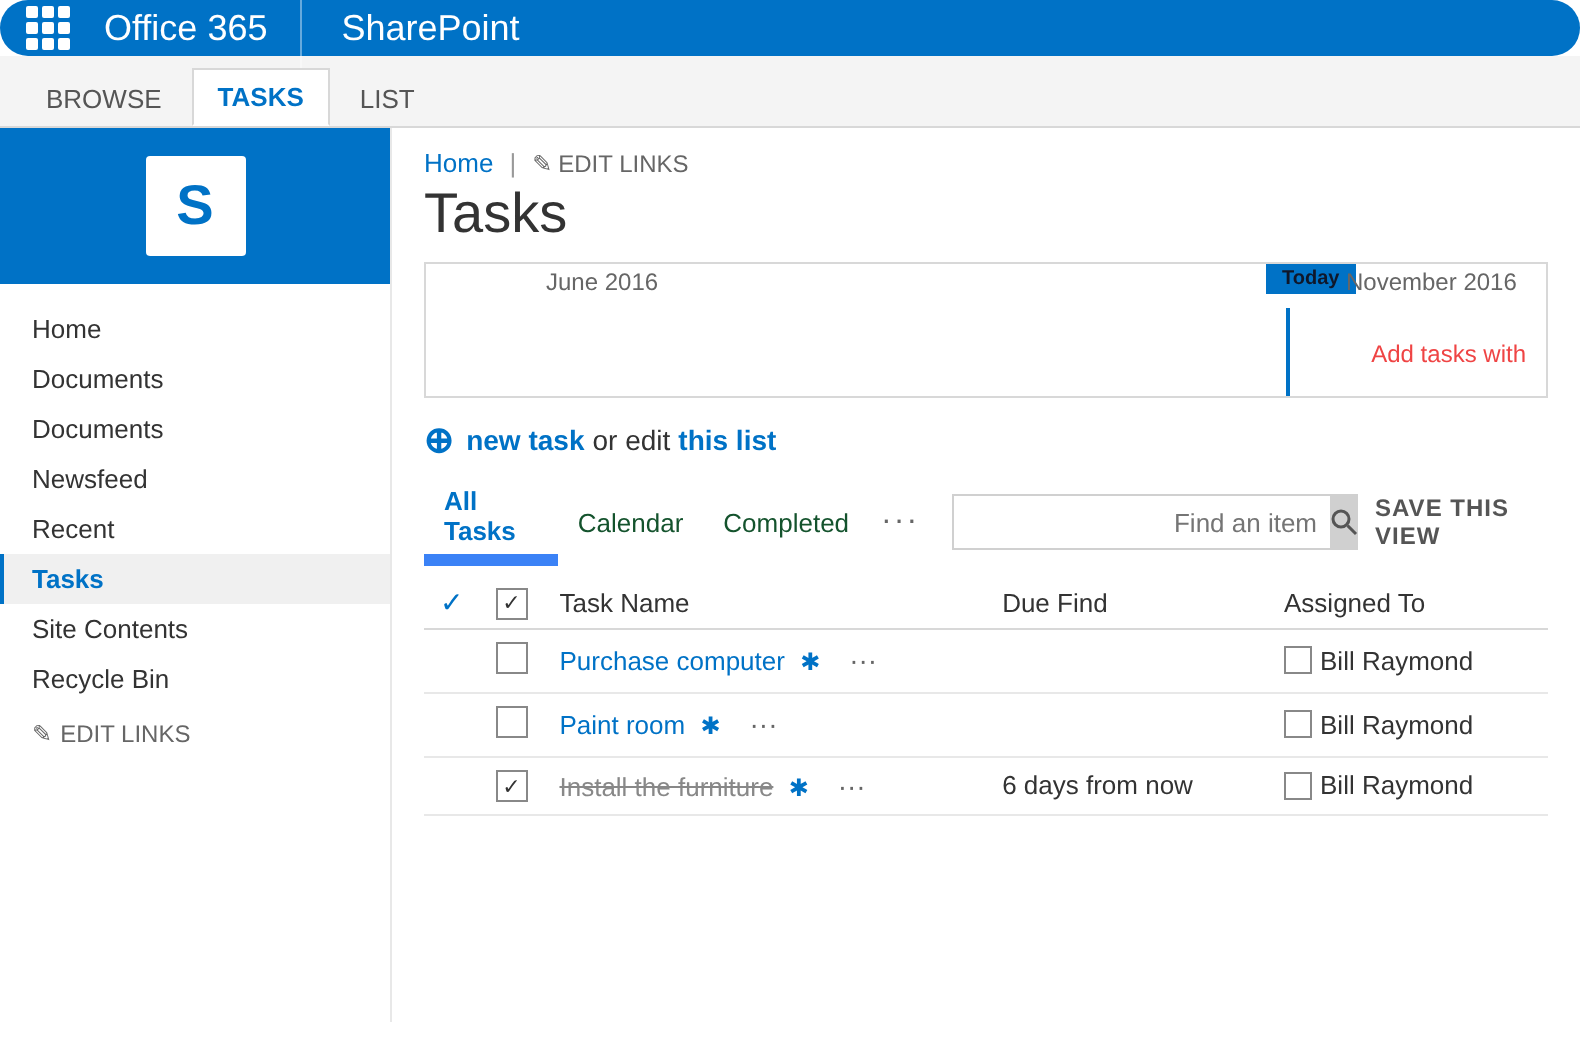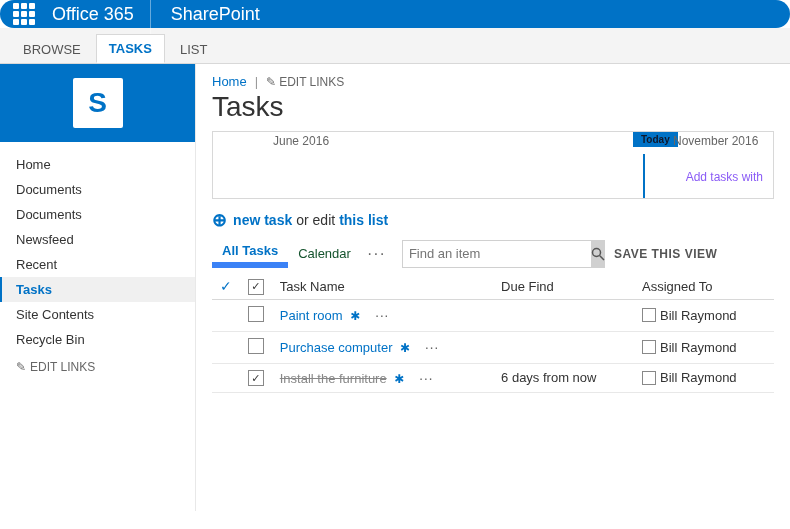--- a/index.html
+++ b/index.html
@@ -224,21 +224,21 @@
       left: 430px;
       width: 2px;
       height: 46px;
       background: #0072c6;
     }
     .timeline-add-text {
       position: absolute;
       right: 10px;
       top: 38px;
       font-size: 12px;
-      color: #8b5cf6;
+      color: #ef4444;
     }
     .new-task-btn {
       display: flex;
       align-items: center;
       gap: 4px;
       font-size: 14px;
       color: #333;
       margin-right: 6px;
     }
     .new-task-plus {
@@ -294,20 +294,21 @@
       margin-left: 10px;
     }
     .search-input {
       border: none;
       outline: none;
       padding: 0 6px;
       font-size: 13px;
       color: #aaa;
       flex: 1;
       height: 100%;
+      text-align: right;
     }
     .search-btn {
       width: 28px;
       height: 28px;
       background: #d0d0d0;
       display: flex;
       align-items: center;
       justify-content: center;
       cursor: pointer;
     }
@@ -463,20 +464,21 @@
     <div class="new-task-btn" style="margin-bottom:8px;">
       <span class="new-task-plus">⊕</span>
       <span class="new-task-text">new task</span>
       <span class="or-edit-text"> or edit </span>
       <span class="this-list-text">this list</span>
     </div>
 
     <div class="view-tabs">
       <div class="view-tab active">All Tasks</div>
       <div class="view-tab">Calendar</div>
+      <div class="view-tab">Completed</div>
       <div class="view-tab-dots">···</div>
       <div class="search-box">
         <input type="text" class="search-input" placeholder="Find an item" style="">
         <div class="search-btn">
           <svg width="14" height="14" viewBox="0 0 14 14">
             <circle cx="5.5" cy="5.5" r="4" stroke="#555" stroke-width="1.5" fill="none"></circle>
             <line x1="8.8" y1="8.8" x2="13" y2="13" stroke="#555" stroke-width="1.5"></line>
           </svg>
         </div>
       </div>
@@ -500,41 +502,41 @@
         </tr>
       </thead>
       <tbody>
 
         <tr>
           <td></td>
           <td>
             <div class="checkbox-wrapper"></div>
           </td>
           <td>
-            <span class="task-name-cell">Paint room</span>
+            <span class="task-name-cell">Purchase computer</span>
             <span class="task-settings-icon">✱</span>
             &nbsp;&nbsp;
             <span class="task-dots">···</span>
           </td>
           <td class="due-date-cell"></td>
           <td>
             <div class="assigned-cell">
               <span class="assign-check"></span>
               <span>Bill Raymond</span>
             </div>
           </td>
         </tr>
 
         <tr>
           <td></td>
           <td>
             <div class="checkbox-wrapper"></div>
           </td>
           <td>
-            <span class="task-name-cell">Purchase computer</span>
+            <span class="task-name-cell">Paint room</span>
             <span class="task-settings-icon">✱</span>
             &nbsp;&nbsp;
             <span class="task-dots">···</span>
           </td>
           <td class="due-date-cell"></td>
           <td>
             <div class="assigned-cell">
               <span class="assign-check"></span>
               <span>Bill Raymond</span>
             </div>

